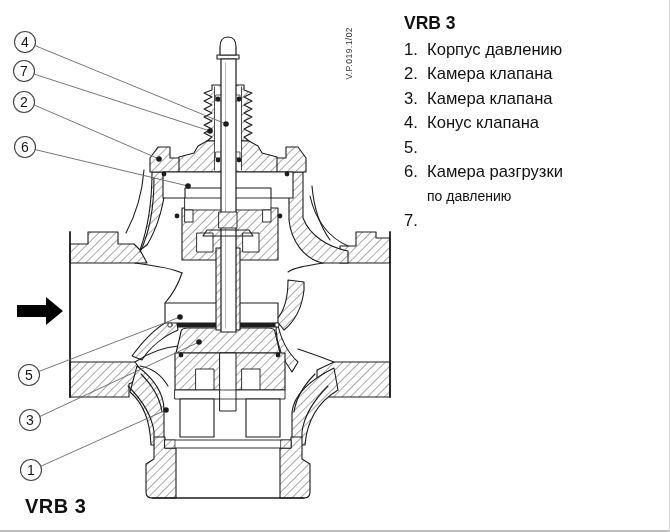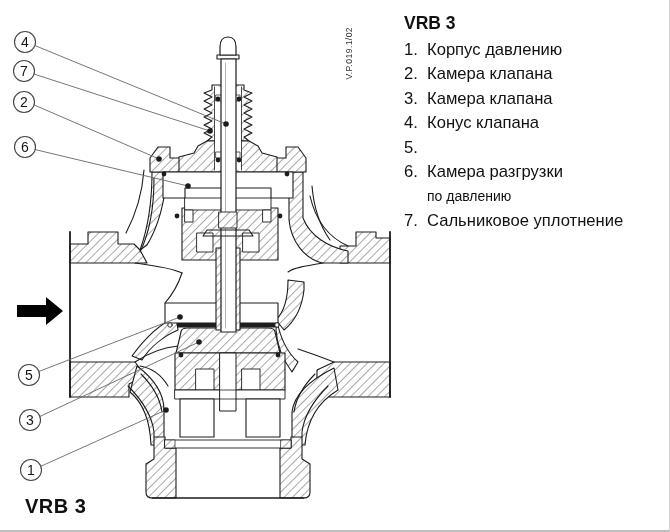--- a/index.html
+++ b/index.html
@@ -228,19 +228,18 @@
         <div class="legend-item">
           <span class="num">5.</span>
         </div>
         <div class="legend-item">
           <span class="num">6.</span>
           <span class="txt">Камера разгрузки</span>
         </div>
         <div class="legend-line2">по давлению</div>
         <div class="legend-item">
           <span class="num">7.</span>
-          <span class="txt">Сальниковое уплотнение</span>
         </div>
       </div>
   </div>
 
   <div class="model-label">VRB 3</div>
 </div>
 
 </body></html>

